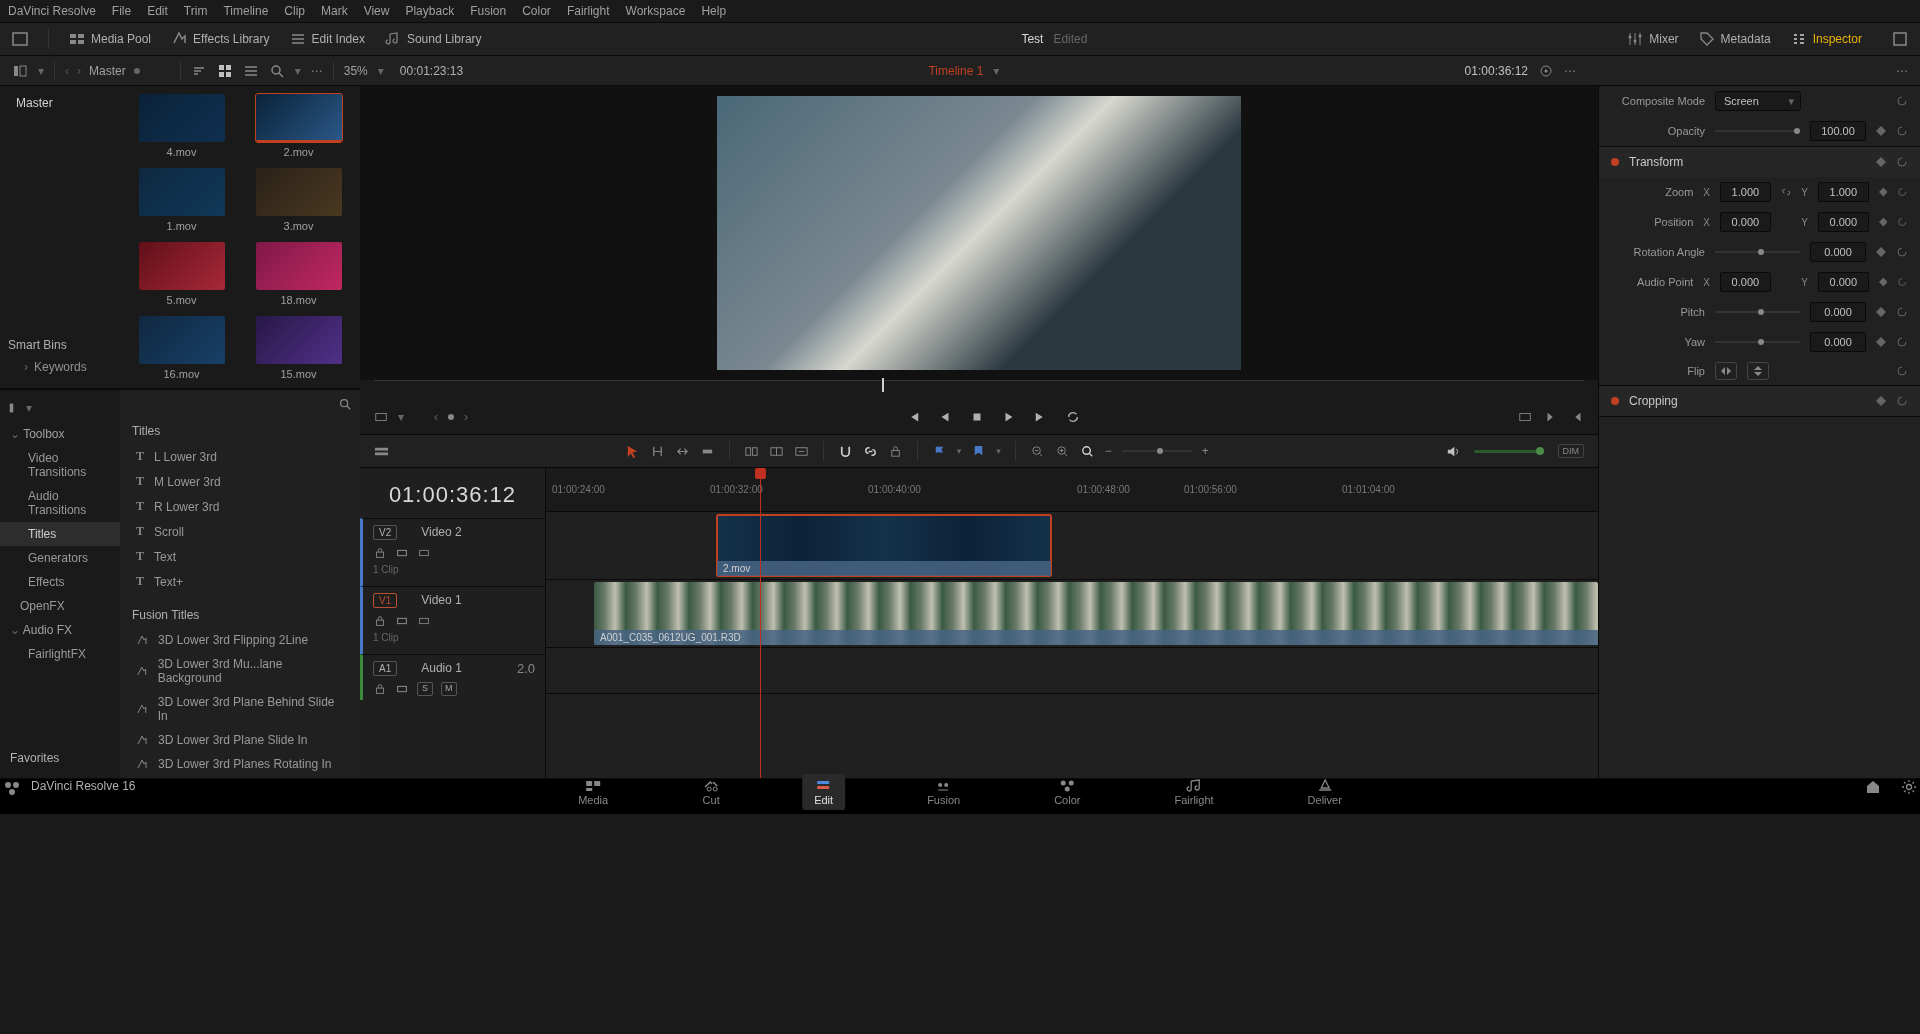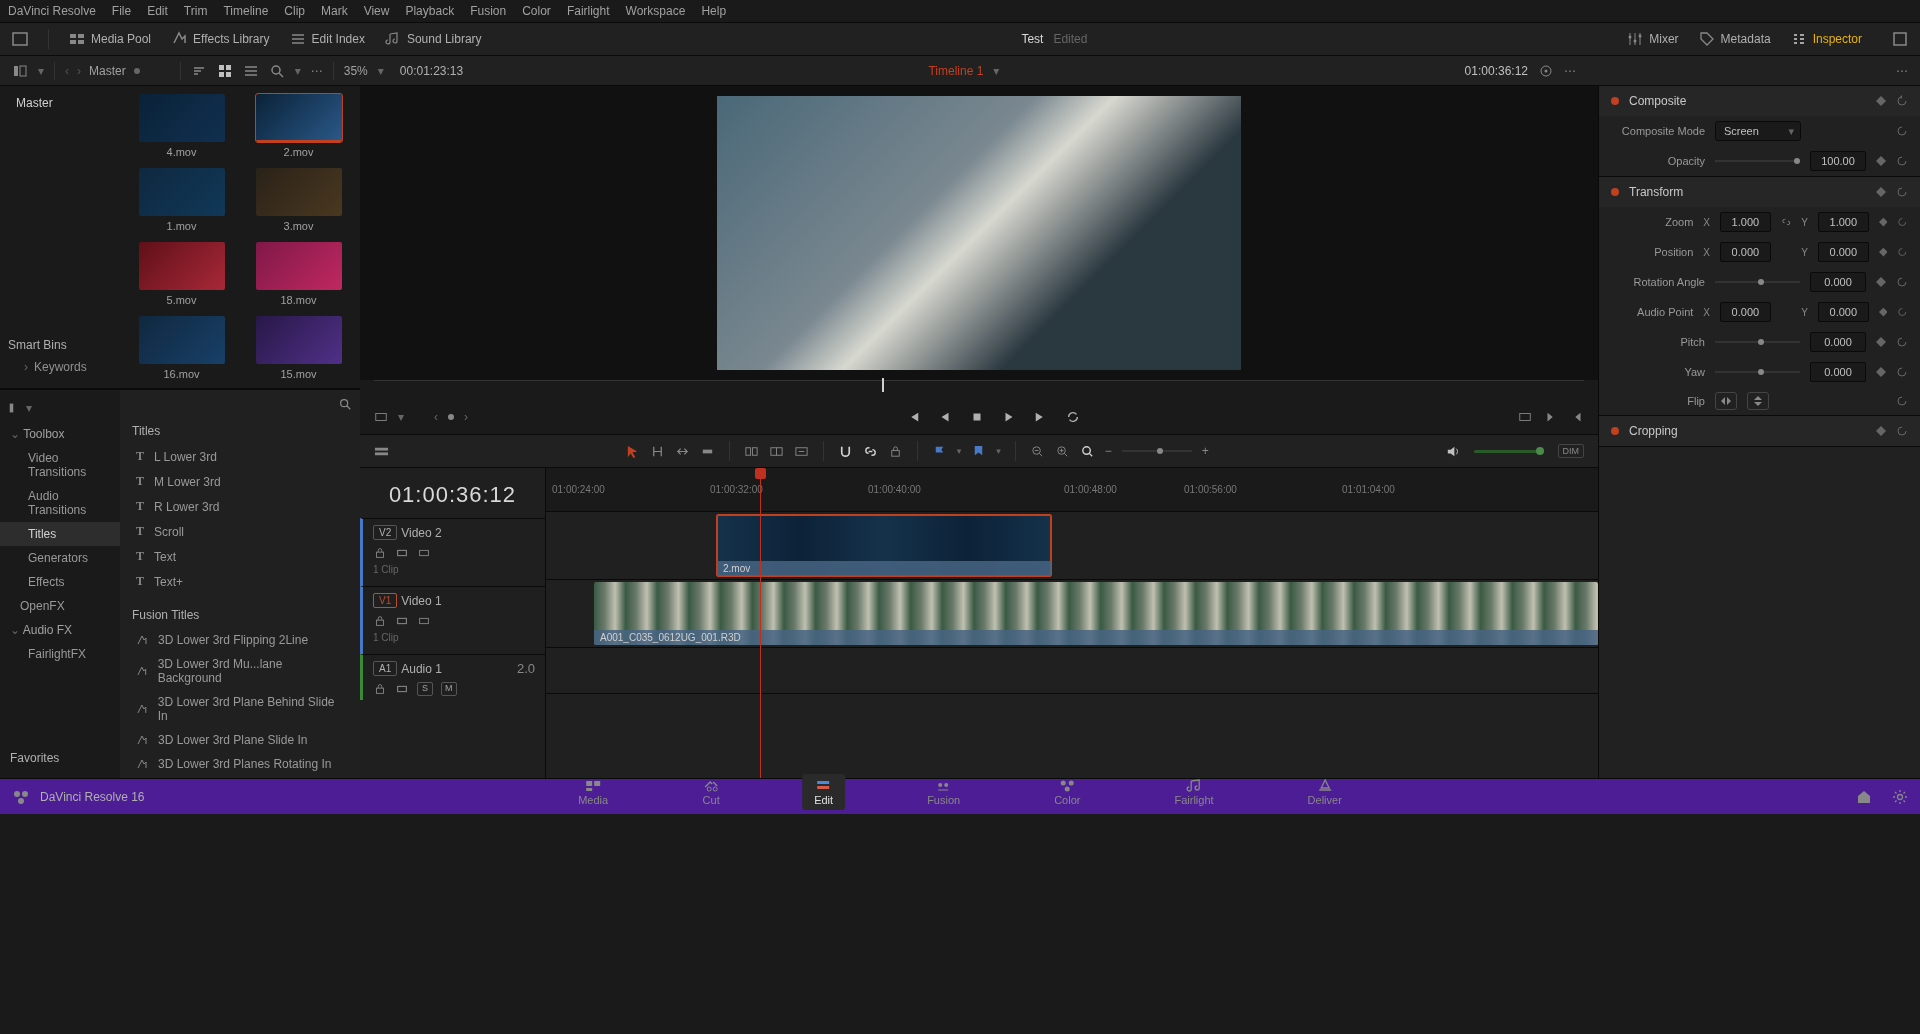--- a/index.html
+++ b/index.html
@@ -44,21 +44,21 @@
 .timeline-tools .grp { display: flex; align-items: center; gap: 10px; }
 .timeline-tools .sep { width: 1px; height: 20px; background: #333; }
 .tl-ico { width: 15px; height: 15px; fill: #888; cursor: pointer; }
 .timeline-area { flex: 1; display: flex; background: #1a1a1a; overflow: hidden; }
 .track-headers { width: 186px; background: #1f1f1f; border-right: 1px solid #0a0a0a; display: flex; flex-direction: column; }
 .tc-big { font-size: 22px; color: #d8d8d8; text-align: center; padding: 14px 0 10px; letter-spacing: 1px; }
 .track-head { border-top: 1px solid #0a0a0a; padding: 6px 10px; position: relative; }
 .track-head.v2 { height: 68px; }
 .track-head.v1 { height: 68px; }
 .track-head.a1 { height: 46px; }
-.track-label { display: flex; align-items: center; gap: 4px; font-size: 12px; color: #b0b0b0; }
+.track-label { display: flex; gap: 24px; font-size: 12px; color: #b0b0b0; }
 .track-box { border: 1px solid #555; padding: 1px 5px; font-size: 10px; border-radius: 2px; }
 .track-box.active { border-color: #b85030; color: #b85030; }
 .track-icons { display: flex; gap: 8px; margin-top: 6px; }
 .track-sm { width: 14px; height: 14px; fill: #888; }
 .clip-count { font-size: 10px; color: #666; margin-top: 4px; }
 .timeline-tracks { flex: 1; position: relative; background: #202020; overflow: hidden; }
 .ruler { height: 44px; background: #1a1a1a; border-bottom: 1px solid #0a0a0a; position: relative; }
 .ruler .tick { position: absolute; top: 16px; font-size: 10px; color: #777; }
 .playhead { position: absolute; top: 0; bottom: 0; width: 1px; background: #c03020; z-index: 20; }
 .playhead::before { content: ''; position: absolute; top: 0; left: -5px; width: 11px; height: 11px; background: #c03020; border-radius: 2px; }
@@ -80,21 +80,21 @@
 .insp-row { display: flex; align-items: center; padding: 5px 12px; gap: 10px; font-size: 11px; }
 .insp-label { width: 94px; text-align: right; color: #999; }
 .insp-val { width: 56px; background: #1a1a1a; border: 1px solid #0a0a0a; border-radius: 2px; padding: 3px 6px; text-align: center; color: #c0c0c0; font-size: 11px; }
 .insp-select { background: #1a1a1a; border: 1px solid #0a0a0a; border-radius: 3px; padding: 3px 22px 3px 8px; color: #c0c0c0; font-size: 11px; min-width: 86px; position: relative; }
 .insp-select::after { content: '▾'; position: absolute; right: 6px; color: #666; }
 .insp-slider { flex: 1; height: 2px; background: #333; position: relative; }
 .insp-slider .dot { position: absolute; width: 6px; height: 6px; background: #888; border-radius: 50%; top: -2px; }
 .kf { display: flex; gap: 4px; }
 .kf-ico { width: 10px; height: 10px; fill: #666; }
 .flip-box { width: 22px; height: 18px; border: 1px solid #444; border-radius: 3px; display: flex; align-items: center; justify-content: center; }
-.bottom-bar { height: 36px; background: #4c1d95; border-top: 1px solid #0a0a0a; display: flex; align-items: center; padding: 0 12px; position: relative; }
+.bottom-bar { height: 36px; background: #000000; border-top: 1px solid #0a0a0a; display: flex; align-items: flex-start; padding: 0 3px; position: relative; }
 .page-nav { position: absolute; left: 50%; transform: translateX(-50%); display: flex; gap: 70px; align-items: center; top: -5px; }
 .page-btn { display: flex; flex-direction: column; align-items: center; gap: 2px; cursor: pointer; padding: 4px 12px; font-size: 11px; color: #888; }
 .page-btn.active { color: #e0e0e0; background: #2a2a2a; border-radius: 3px; }
 .page-btn svg { width: 18px; height: 14px; fill: currentColor; }
 .vol-slider { width: 70px; height: 3px; background: #2a5a2a; border-radius: 2px; position: relative; }
 .vol-slider .knob { position: absolute; right: 0; top: -3px; width: 8px; height: 8px; background: #4a8a4a; border-radius: 50%; }
 .dim { border: 1px solid #444; padding: 1px 4px; font-size: 9px; border-radius: 2px; color: #888; }
 .xy { font-size: 10px; color: #888; }
 .reset-ico { width: 12px; height: 12px; fill: #666; cursor: pointer; }
 .link-ico { width: 12px; height: 12px; }
@@ -572,21 +572,21 @@
             <span class="track-box" style="font-size:9px;padding:0 4px">S</span>
             <span class="track-box" style="font-size:9px;padding:0 3px">M</span>
           </div>
         </div>
       </div>
       <div class="timeline-tracks">
         <div class="ruler" id="ruler">
             <span class="tick" style="left: 6px;">01:00:24:00</span>
             <span class="tick" style="left: 164px;">01:00:32:00</span>
             <span class="tick" style="left: 322px;">01:00:40:00</span>
-            <span class="tick" style="left: 486px; padding-left: 32px;">01:00:48:00</span>
+            <span class="tick" style="left: 499px; padding-left: 32px;">01:00:48:00</span>
             <span class="tick" style="left: 638px;">01:00:56:00</span>
             <span class="tick" style="left: 796px;">01:01:04:00</span>
           </div>
         <div class="playhead" style="left:214px"></div>
         <div class="track-lane v2">
           <div class="clip clip-v2 sel">
             <div class="clip-label">2.mov</div>
           </div>
         </div>
         <div class="track-lane v1">
@@ -596,31 +596,20 @@
         </div>
         <div class="track-lane a1">
           <div class="clip-a1"></div>
         </div>
       </div>
     </div>
   </div>
 
   <div class="right-panel">
     <div class="insp-section">
-      <div class="insp-head">
-        <span class="insp-dot"></span>
-          <span class="insp-title">Composite</span>
-        <svg class="kf-ico" viewBox="0 0 10 10">
-            <path d="M5 0l5 5-5 5-5-5z" fill="#666"></path>
-          </svg>
-        <svg class="reset-ico" viewBox="0 0 12 12">
-            <path d="M6 2a4 4 0 104 4" fill="none" stroke="#666"></path>
-            <path d="M6 0v4l-2-2" fill="#666"></path>
-          </svg>
-      </div>
       <div class="insp-row">
         <span class="insp-label">Composite Mode</span>
         <div class="insp-select">Screen</div>
         <div style="flex:1"></div>
         <svg class="reset-ico" viewBox="0 0 12 12">
             <path d="M6 2a4 4 0 104 4" fill="none" stroke="#666"></path>
           </svg>
       </div>
       <div class="insp-row">
         <span class="insp-label">Opacity</span>

